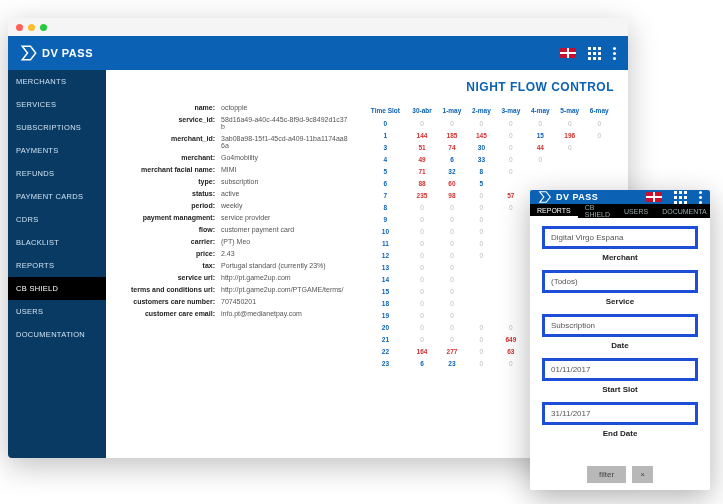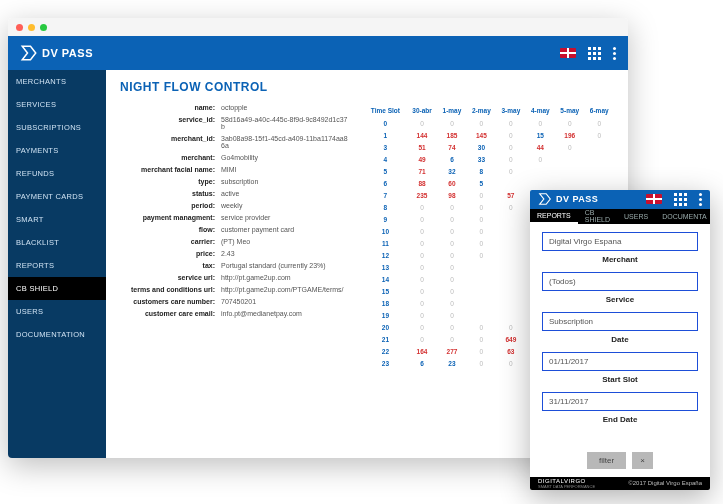--- a/index.html
+++ b/index.html
@@ -29,21 +29,21 @@
   .grid-icon span { background:#fff; width:3px; height:3px; }
   .kebab { display:flex; flex-direction:column; gap:2px; }
   .kebab span { width:3px; height:3px; background:#fff; border-radius:50%; }
 
   .body { flex:1; display:flex; overflow:hidden; }
   .sidebar { width: 98px; background: #083a63; display:flex; flex-direction:column; }
   .side-item { color:#cfe2f3; font-size:7.5px; padding:7px 8px; letter-spacing:0.3px; cursor:pointer; }
   .side-item.active { background:#000; color:#fff; }
 
   .main { flex:1; background:#fff; padding: 10px 14px; overflow:hidden; }
-  .page-title { color:#0b62b5; font-size:12px; font-weight:bold; letter-spacing:0.5px; margin-bottom:10px; }
+  .page-title { color:#0b62b5; font-size:12px; font-weight:bold; letter-spacing:0.5px; margin-bottom:10px;text-align:right; }
 
   .content-row { display:flex; gap:14px; }
   .details { width: 230px; display:flex; flex-direction:column; gap:5px; }
   .drow { display:flex; gap:6px; font-size:7px; color:#333; }
   .dlabel { width:95px; text-align:right; font-weight:bold; color:#222; }
   .dval { flex:1; color:#555; word-break:break-all; }
 
   .table-wrap { flex:1; overflow:hidden; }
   table { border-collapse:collapse; width:100%; font-size:6.5px; }
   th { color:#0b62b5; font-weight:bold; padding:3px 2px; text-align:center; white-space:nowrap; }
@@ -58,21 +58,21 @@
     position:absolute; top:190px; left:530px; width:180px; height:300px;
     background:#fff; box-shadow: 0 8px 30px rgba(0,0,0,0.3); border-radius:2px;
     display:flex; flex-direction:column; overflow:hidden;
   }
   .m-top { height:28px; background:#0b62b5; display:flex; align-items:center; padding:0 8px; color:#fff; }
   .m-top .logo { font-size:9px; }
   .m-tabs { height:22px; background:#000; display:flex; align-items:center; }
   .m-tab { color:#9aa; font-size:7px; padding:0 7px; height:100%; display:flex; align-items:center; }
   .m-tab.active { color:#fff; border-bottom:2px solid #fff; }
   .m-body { flex:1; background:#fff; padding:8px 12px; display:flex; flex-direction:column; gap:2px; }
-  .m-input { width:100%; font-size:8px; padding:4px 6px; border:1px solid #1d4ed8; color:#555; background:#fff; }
+  .m-input { width:100%; font-size:8px; padding:4px 6px; border:3px solid #1d4ed8; color:#555; background:#fff; }
   .m-label { text-align:center; font-size:8px; font-weight:bold; color:#222; margin:2px 0 6px; }
   .m-actions { display:flex; justify-content:center; gap:6px; margin-top:4px; }
   .m-btn { font-size:8px; padding:4px 12px; border:none; background:#b8b8b8; color:#444; cursor:pointer;margin-top:16px; }
   .m-btn.clr { padding:4px 8px; }
   .m-foot { height:20px; background:#000; color:#bbb; font-size:6px; display:flex; align-items:center; justify-content:space-between; padding:0 8px; }
   .m-foot-logo { color:#fff; font-size:6px; letter-spacing:0.5px; }
 </style>
 </head>
 <body>
 
@@ -112,21 +112,21 @@
   </div>
 
   <div class="body">
     <div class="sidebar" id="sidebar">
         <div class="side-item">MERCHANTS</div>
         <div class="side-item">SERVICES</div>
         <div class="side-item">SUBSCRIPTIONS</div>
         <div class="side-item">PAYMENTS</div>
         <div class="side-item">REFUNDS</div>
         <div class="side-item">PAYMENT CARDS</div>
-        <div class="side-item">SMART</div>
+        <div class="side-item">CDRS</div>
         <div class="side-item">BLACKLIST</div>
         <div class="side-item">REPORTS</div>
         <div class="side-item active">CB SHIELD</div>
         <div class="side-item">USERS</div>
         <div class="side-item">DOCUMENTATION</div>
       </div>
 
     <div class="main">
       <div class="page-title">NIGHT FLOW CONTROL</div>
       <div class="content-row">

